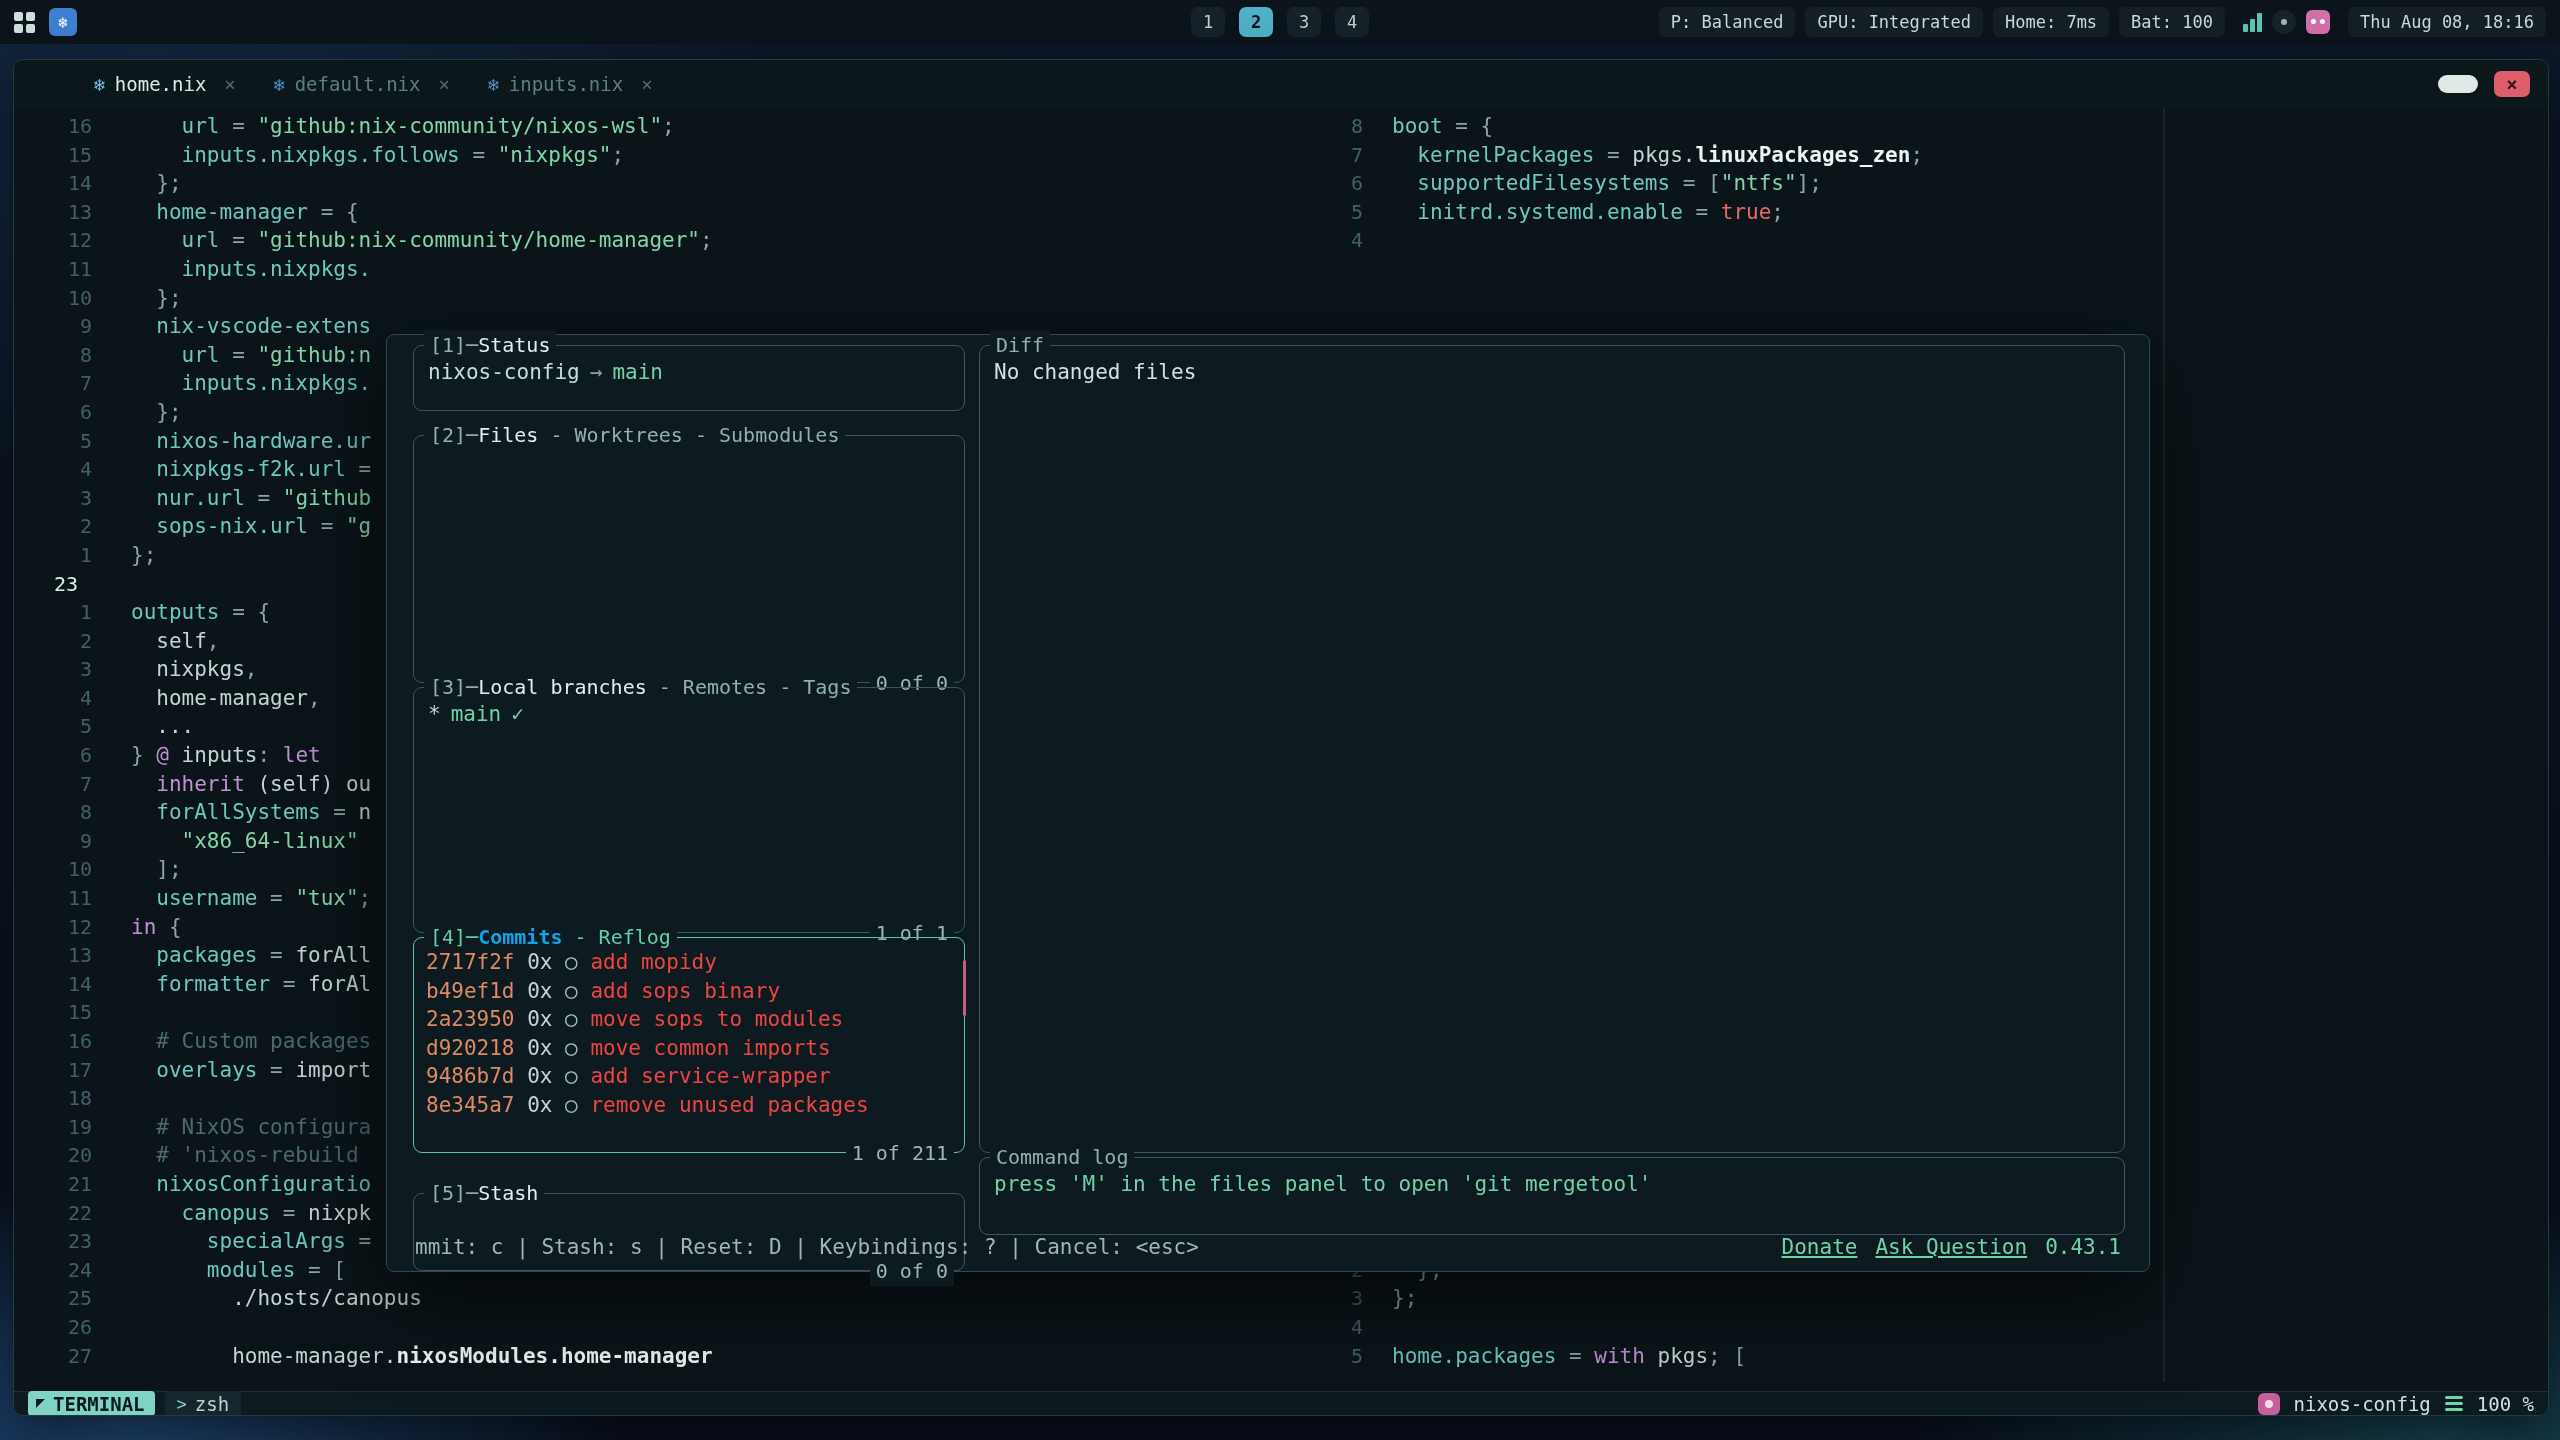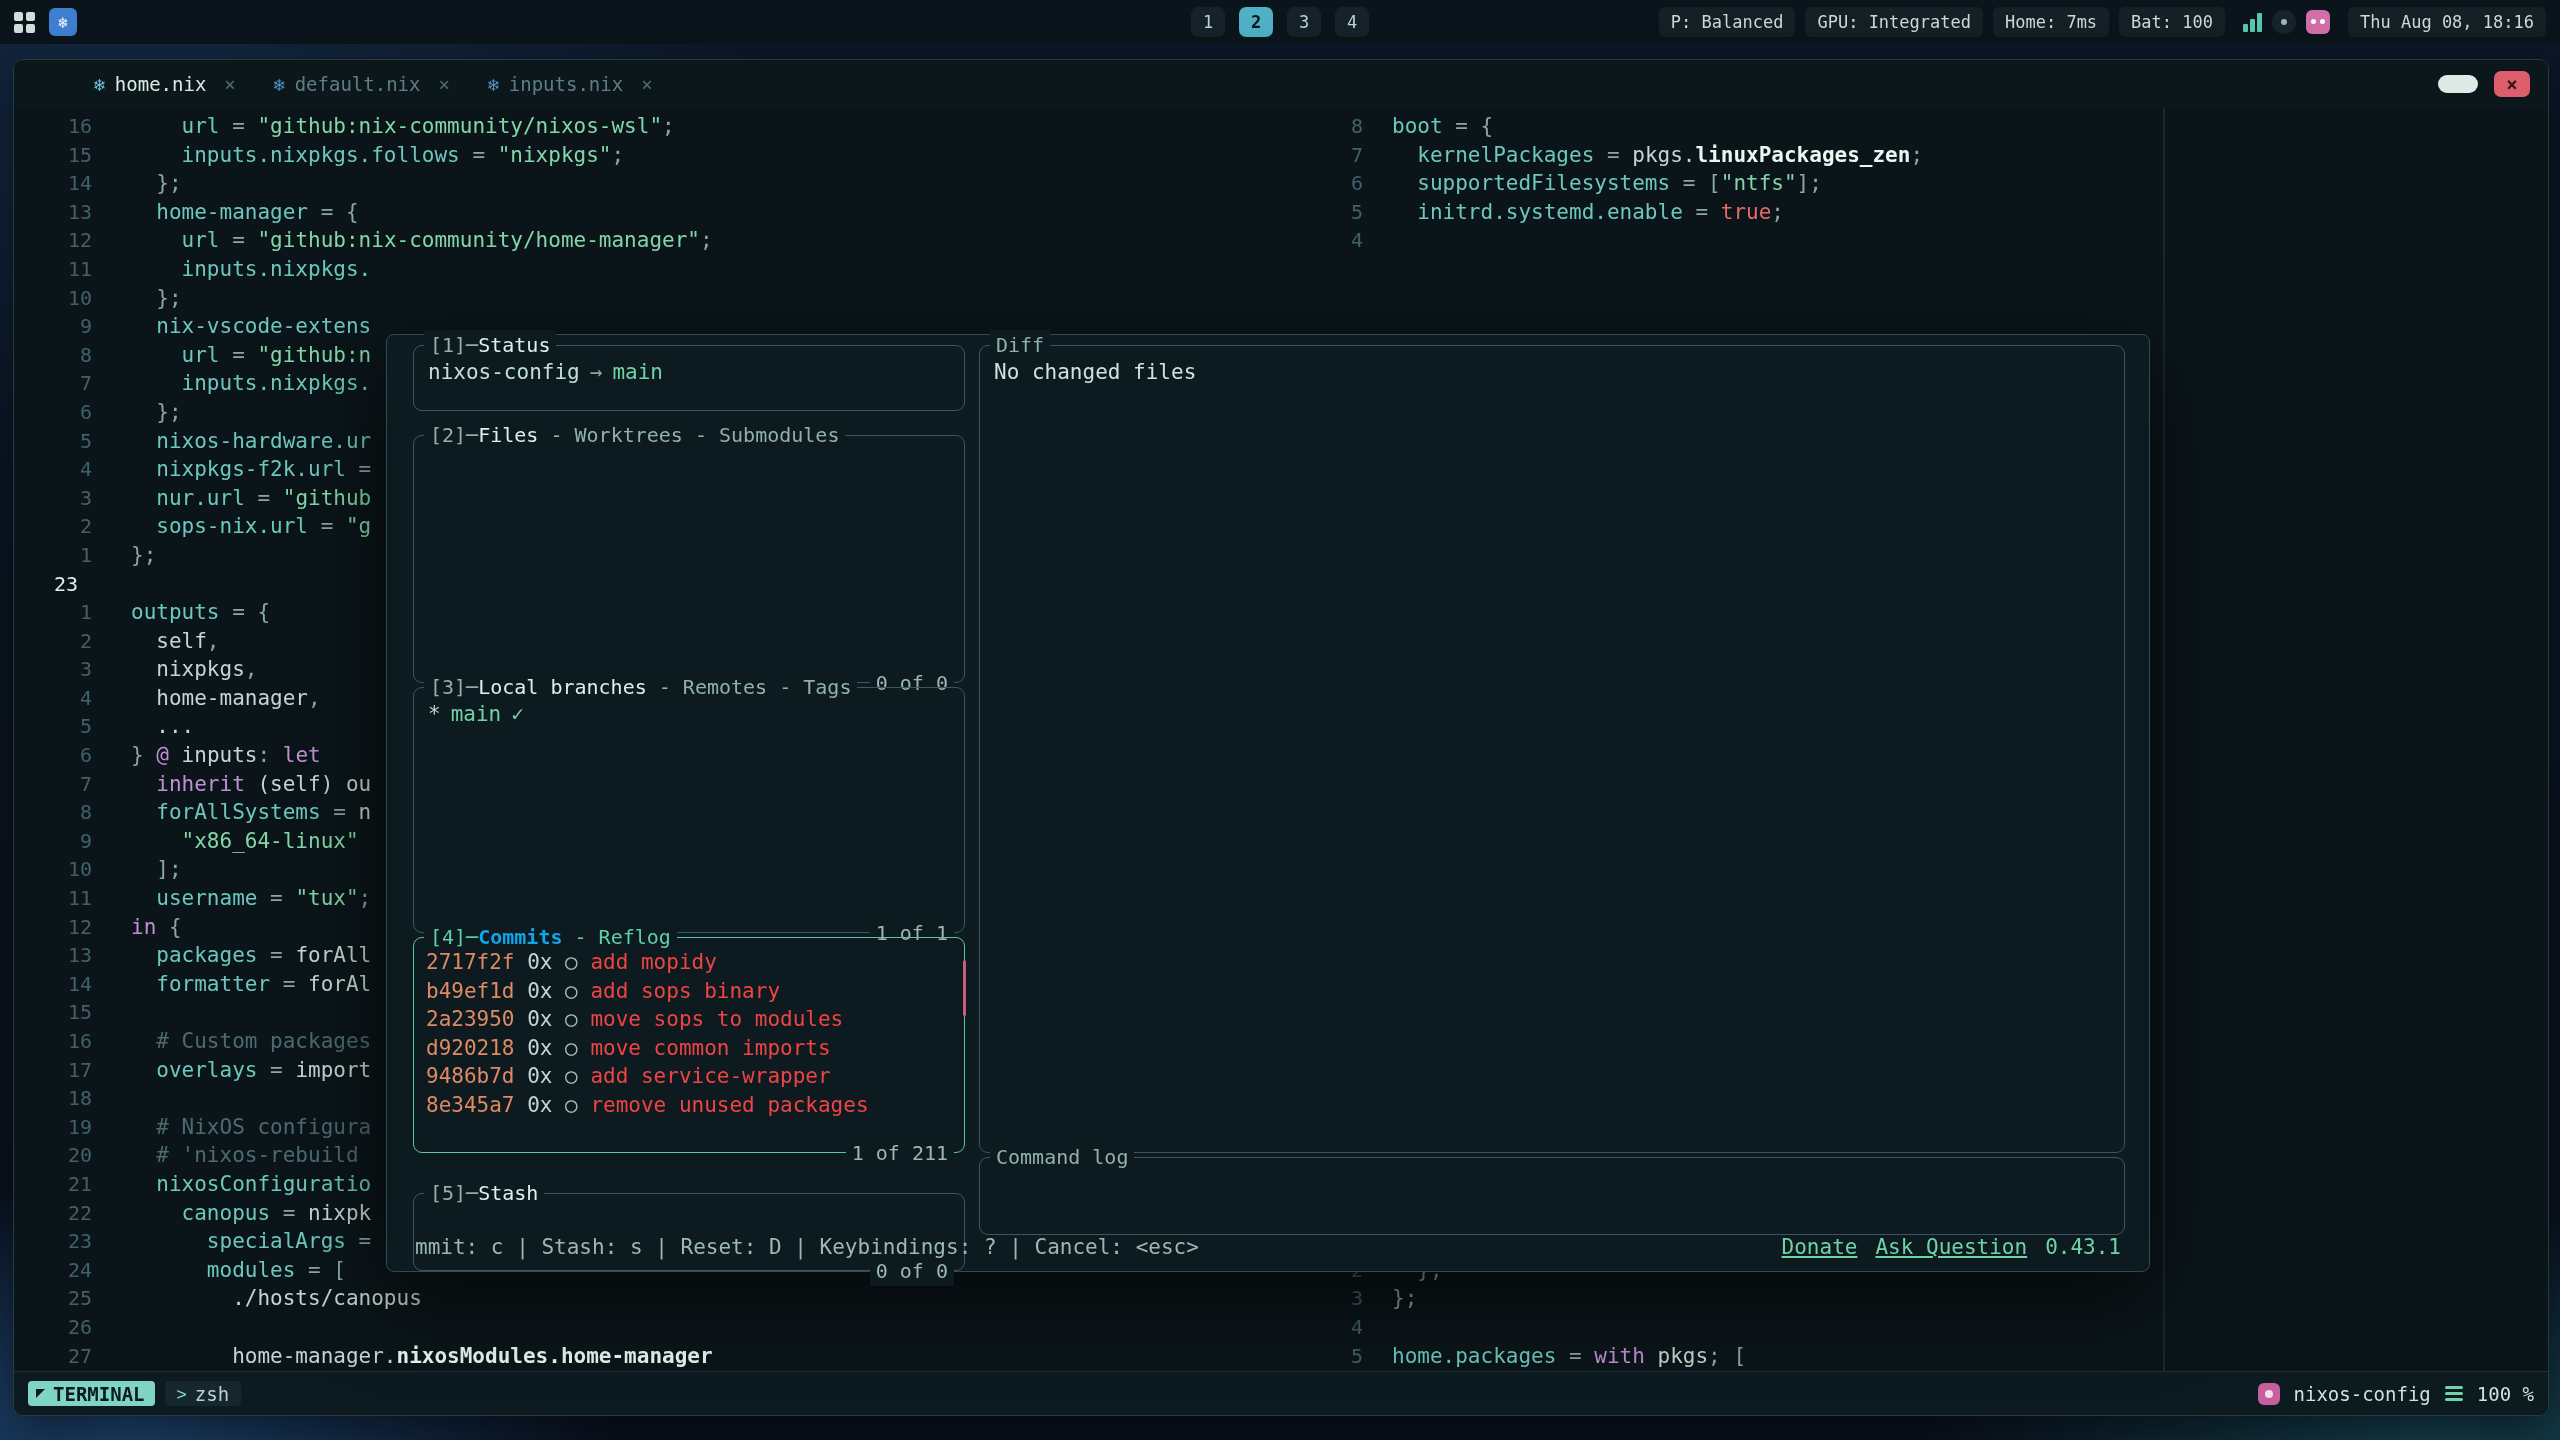--- a/index.html
+++ b/index.html
@@ -94,21 +94,21 @@
   #commit-rows{padding:10px 12px 0;}
   .cm-row{height:28.6px;line-height:28.6px;white-space:pre;}
   .cm-hash{color:#df8a63}.cm-auth{color:#c4d6d2}.cm-mark{color:#9fc0bb}.cm-msg{color:#ef4444}
   .cm-scroll{position:absolute;right:-2px;top:22px;width:3px;height:56px;background:#c65f7a;border-radius:2px;}
   .lg-cmdtext{color:#6fd3a6;}
   .lg-bottom{position:absolute;left:28px;right:28px;top:900px;display:flex;
     justify-content:space-between;align-items:center;font-size:21px;color:#9db8b3;white-space:pre;}
   .lg-right{display:flex;gap:18px;color:#6fd3a6;}
   .lg-link{text-decoration:underline;}
   
-  .statusbar{position:absolute;left:0;right:0;bottom:0;height:44px;background:#0d1a20;
+  .statusbar{position:absolute;left:0;right:0;bottom:0;height:24px;background:#0d1a20;
     border-top:1px solid #1c3038;display:flex;align-items:center;padding:0 14px;
     box-sizing:border-box;font-size:19px;}
   .chip{display:flex;align-items:center;height:25px;border-radius:4px;}
   .chip.mode{background:#7fd4c4;color:#0b1a1e;font-weight:bold;padding:0 10px 0 8px;gap:8px;}
   .mode-ic{width:0;height:0;border-left:9px solid #0b1a1e;border-bottom:9px solid transparent;}
   .chip.tabchip{background:#16262d;color:#b9d2cc;padding:0 12px;margin-left:10px;gap:8px;}
   .tabchip .ic{color:#7fd4c4;font-size:17px;}
   .sb-right{margin-left:auto;display:flex;align-items:center;gap:14px;color:#cfe2dc;}
   .sess-ic{width:22px;height:22px;border-radius:6px;background:#c75f9e;position:relative;}
   .sess-ic::after{content:"";position:absolute;left:7px;top:7px;width:8px;height:8px;border-radius:4px;background:#f4dcea;}
@@ -314,20 +314,21 @@
         <span class="lg-count">0 of 0</span>
       </div>
 
       <div class="lg-panel p-diff">
         <span class="lg-title" id="t-diff"><span class="lg-dim">Diff</span></span>
         <div class="lg-body"><span>No changed files</span></div>
       </div>
 
       <div class="lg-panel p-cmdlog">
         <span class="lg-title" id="t-cmdlog"><span class="lg-dim">Command log</span></span>
+        <div class="lg-body"><span class="lg-cmdtext">press 'M' in the files panel to open 'git mergetool'</span></div>
       </div>
 
       <div class="lg-bottom">
         <span>mmit: c | Stash: s | Reset: D | Keybindings: ? | Cancel: &lt;esc&gt;</span>
         <span class="lg-right">
           <span id="lg-links" style="display:flex;gap:18px;padding-left:39px;"><span class="lg-link">Donate</span><span class="lg-link">Ask Question</span></span>
           <span>0.43.1</span>
         </span>
       </div>
     </div>

